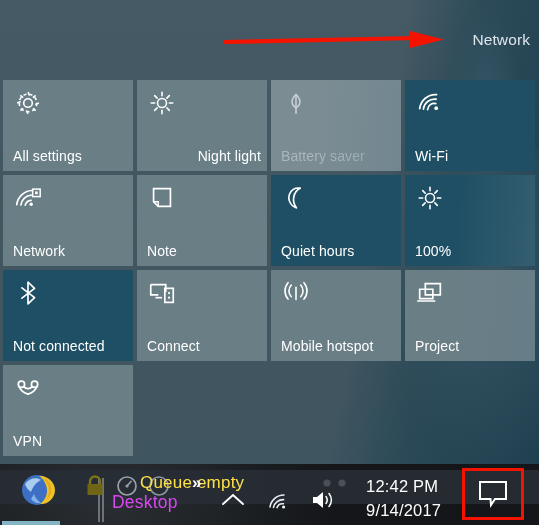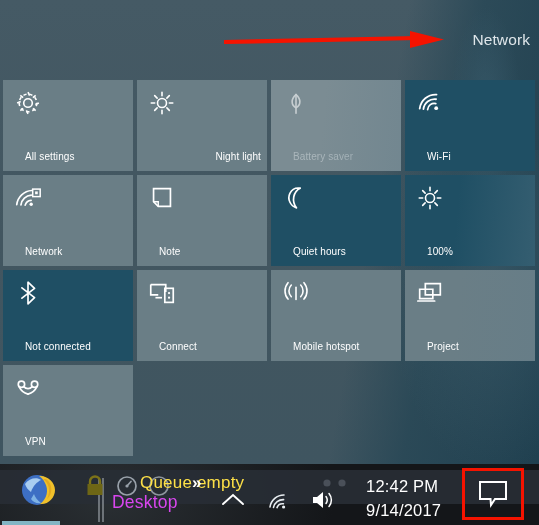--- a/index.html
+++ b/index.html
@@ -127,26 +127,25 @@
     top: 8px;
     width: 30px;
     height: 30px;
     display: block;
   }
   .tile-label {
     position: absolute;
     left: 10px;
     bottom: 6px;
     right: 6px;
-    font-size: 10px;
+    font-size: 14px;
     line-height: 17px;
     color: #ffffff;
     font-weight: 400;
     letter-spacing: 0.1px;
-    margin-left: 12px;
   }
   .tile.state-disabled .tile-label {
     color: #aab6bb;
   }
   .tile.state-disabled .tile-icon {
     opacity: 0.58;
   }
   
   .tile-label.two-line {
     bottom: 5px;

